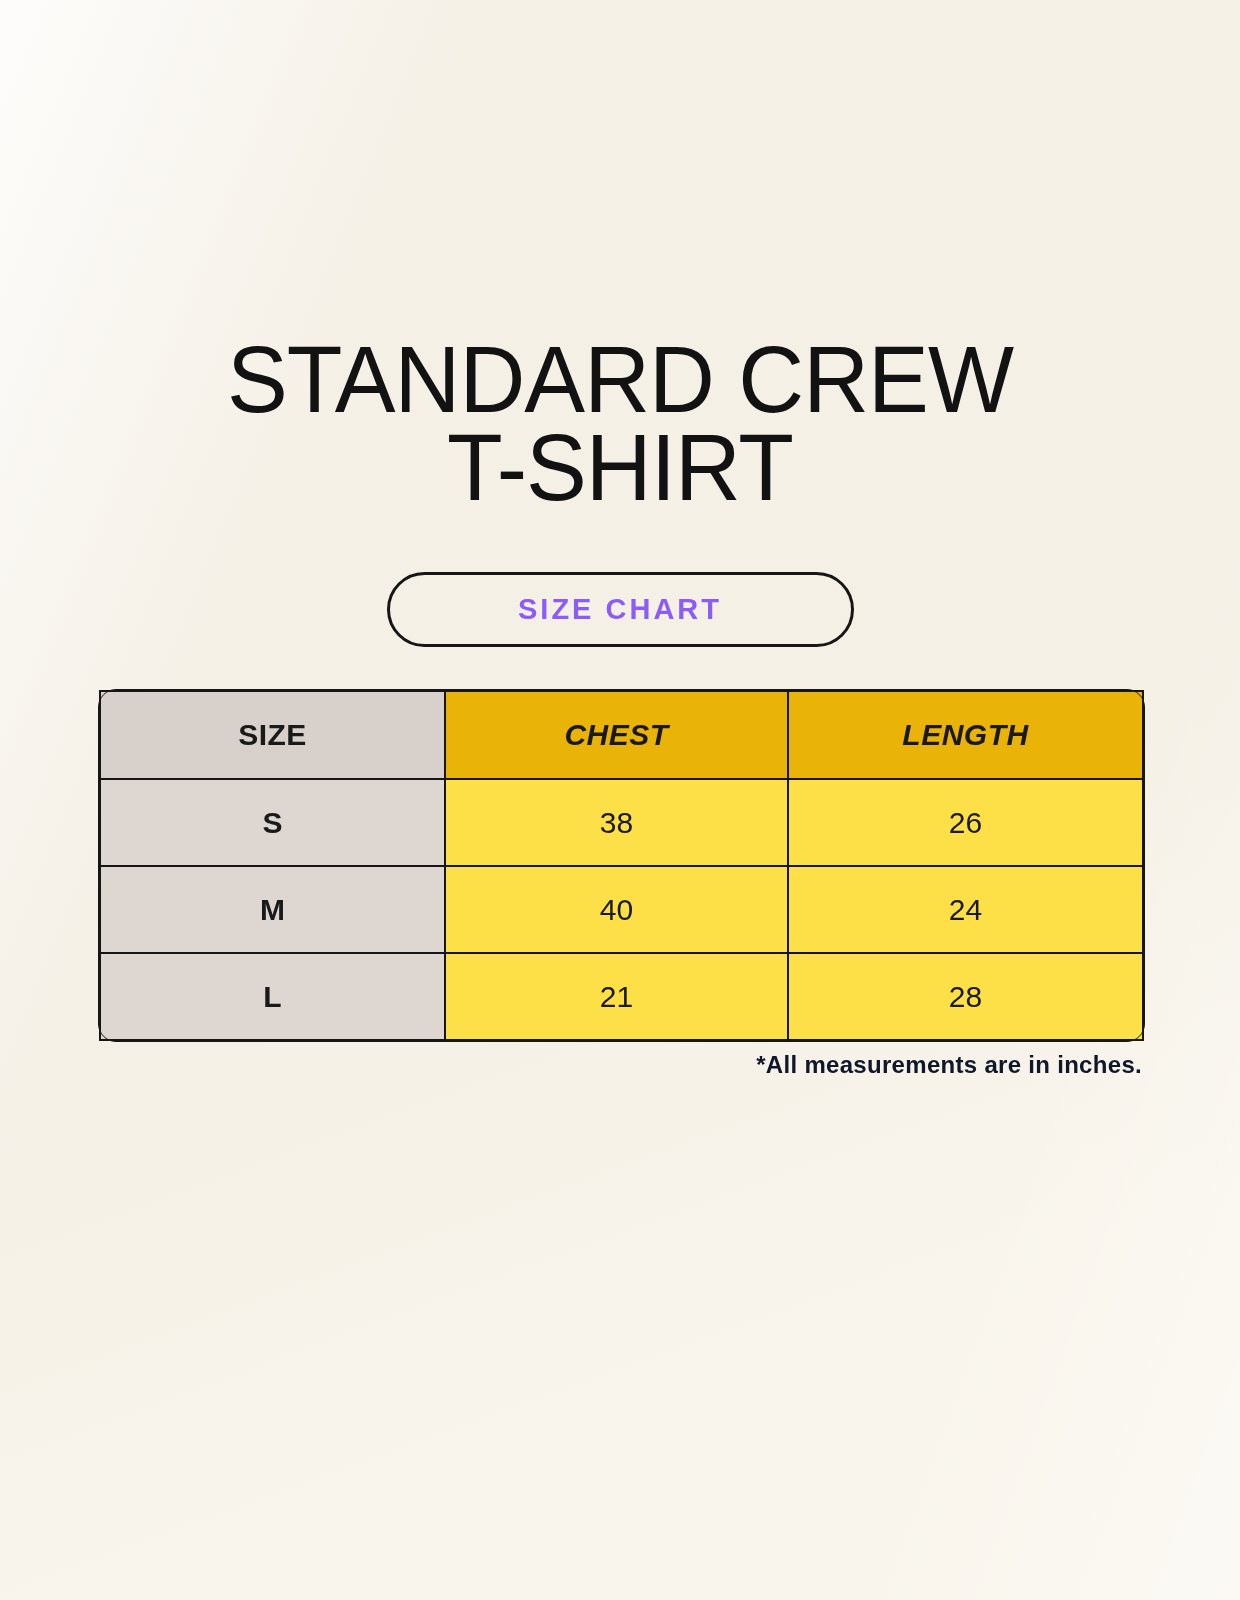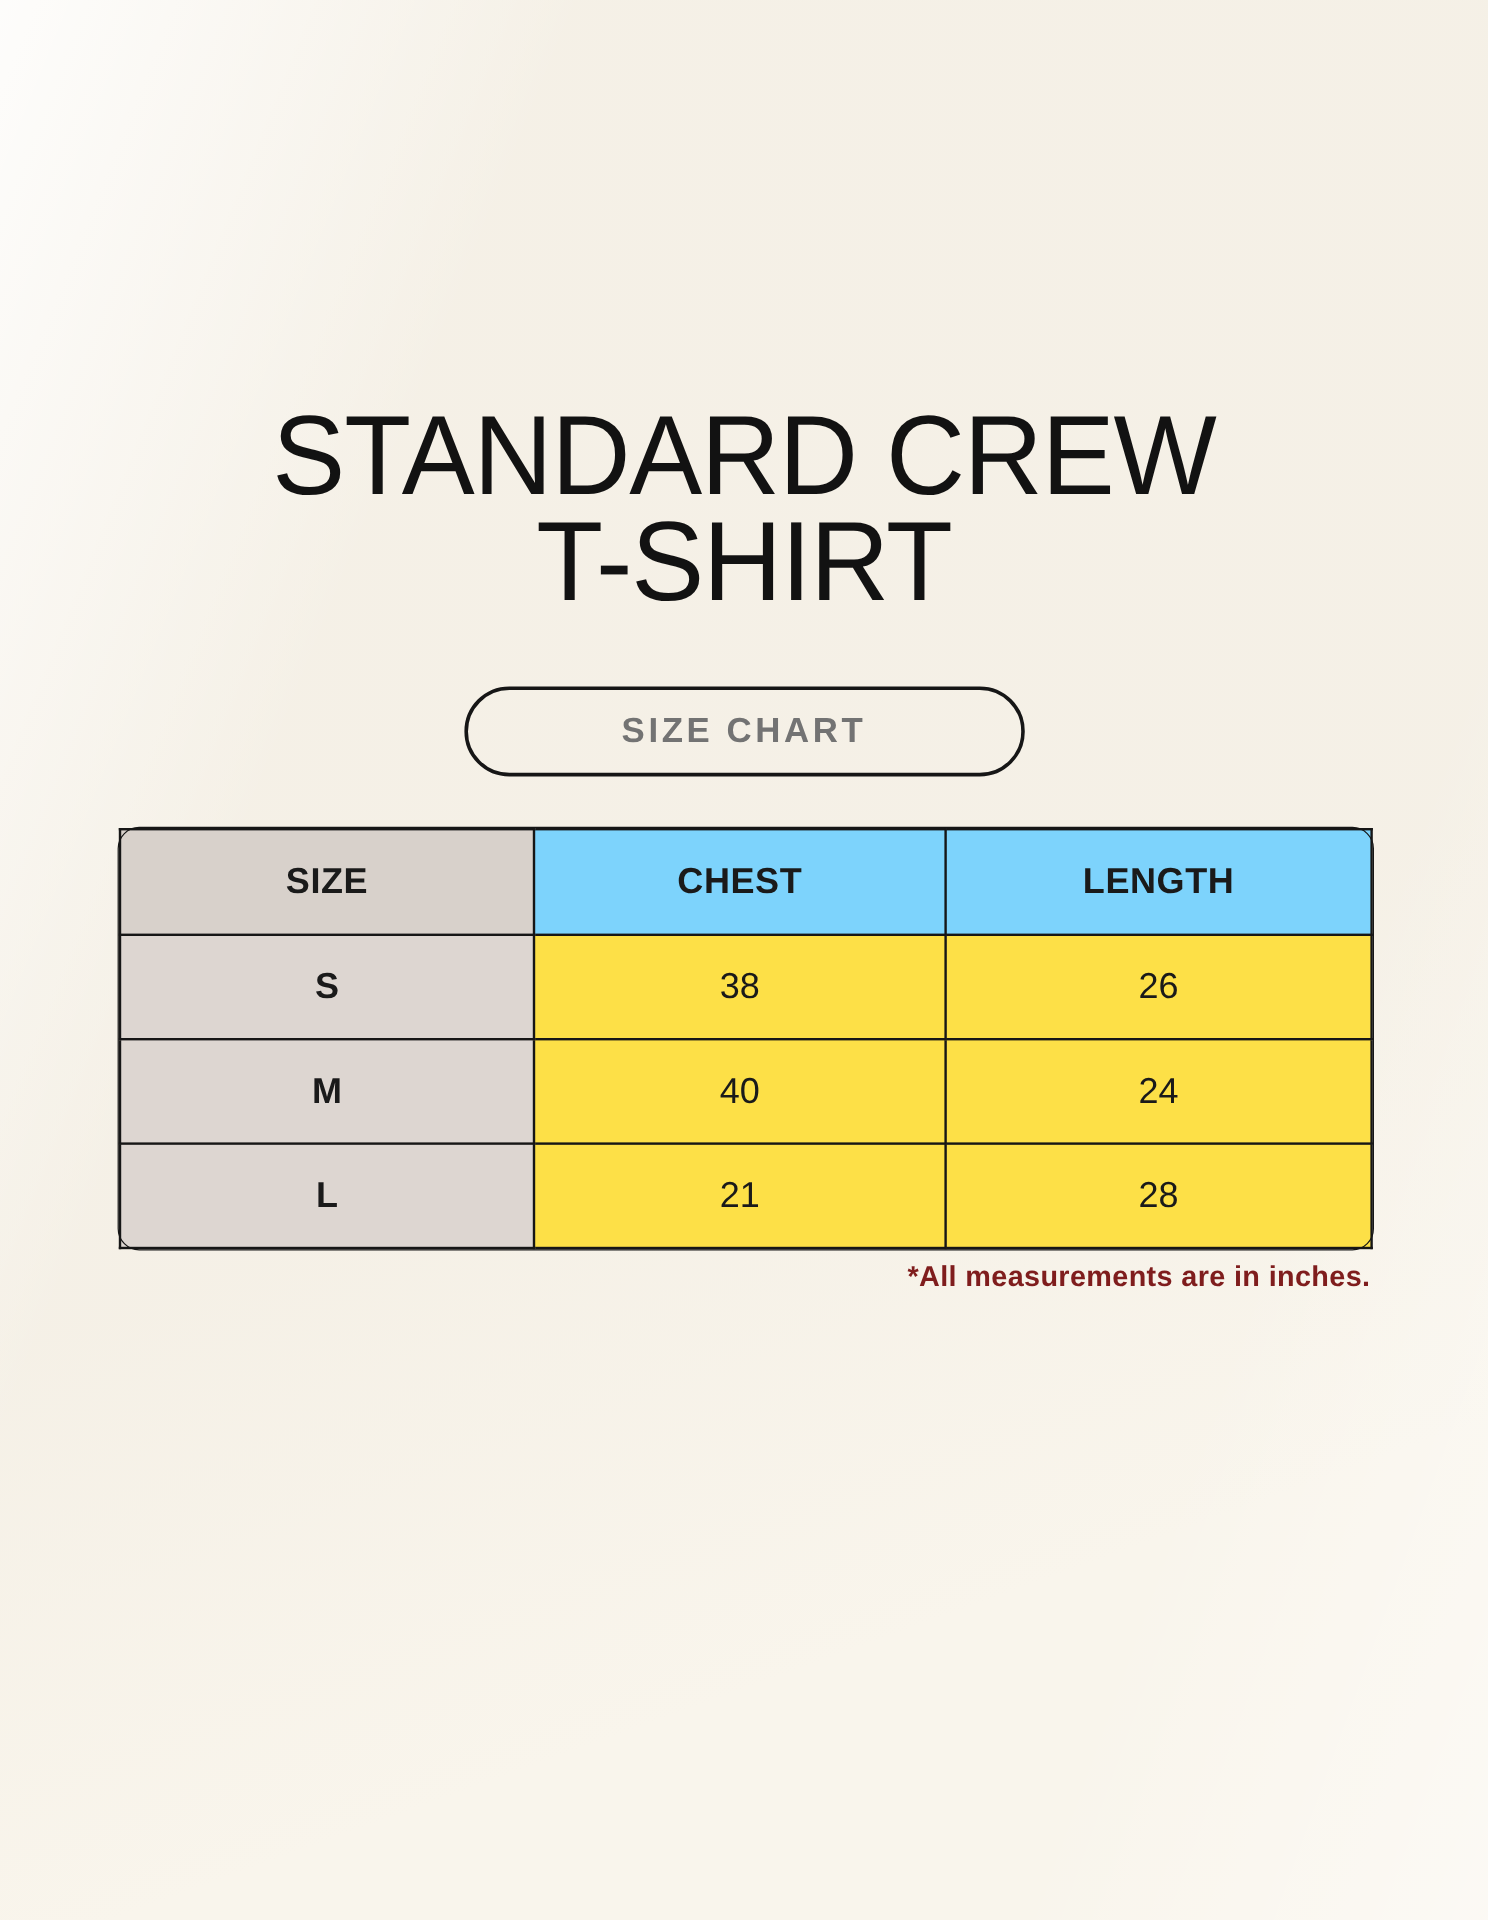--- a/index.html
+++ b/index.html
@@ -58,21 +58,21 @@
     border: 3px solid #161616;
     border-radius: 40px;
     background: transparent;
     display: flex;
     align-items: center;
     justify-content: center;
     font-family: "Liberation Sans", sans-serif;
     font-size: 29px;
     font-weight: 600;
     letter-spacing: 3px;
-    color: #737373;
+    color: #8b5cf6;
     cursor: pointer;
   }
 
   .size-table {
     width: 1043px;
     margin: 43px auto 0 99px;
     border-collapse: collapse;
     table-layout: fixed;
   }
 
@@ -84,37 +84,37 @@
   }
 
   .size-table col.c-size   { width: 345px; }
   .size-table col.c-chest  { width: 343px; }
   .size-table col.c-length { width: 355px; }
 
   .size-table thead th { height: 88px; font-weight: 700; letter-spacing: 0.5px; }
   .size-table tbody td { height: 87px; }
 
   th.size-head            { background: #d8d1cb; }
-  th.measure-head         { background: #7dd3fc; }
+  th.measure-head         { background: #eab308; font-style: italic; }
   td.size-cell            { background: #ddd6d1; font-weight: 700; }
   td.value-cell           { background: #fde047; font-weight: 400; }
 
   .table-outline { 
     outline: 1px solid #161616;
     border-radius: 17px;
   }
 
   .footnote {
     width: 1043px;
     margin: 10px auto 0 99px;
     text-align: right;
     font-size: 24px;
     font-weight: 700;
     letter-spacing: 0.3px;
-    color: #7f1d1d;
+    color: #0f172a;
   }
 </style>
 </head>
 <body>
 
 <div class="bg-sheen"></div>
 
 <div class="content">
 
   <h1 class="title">

